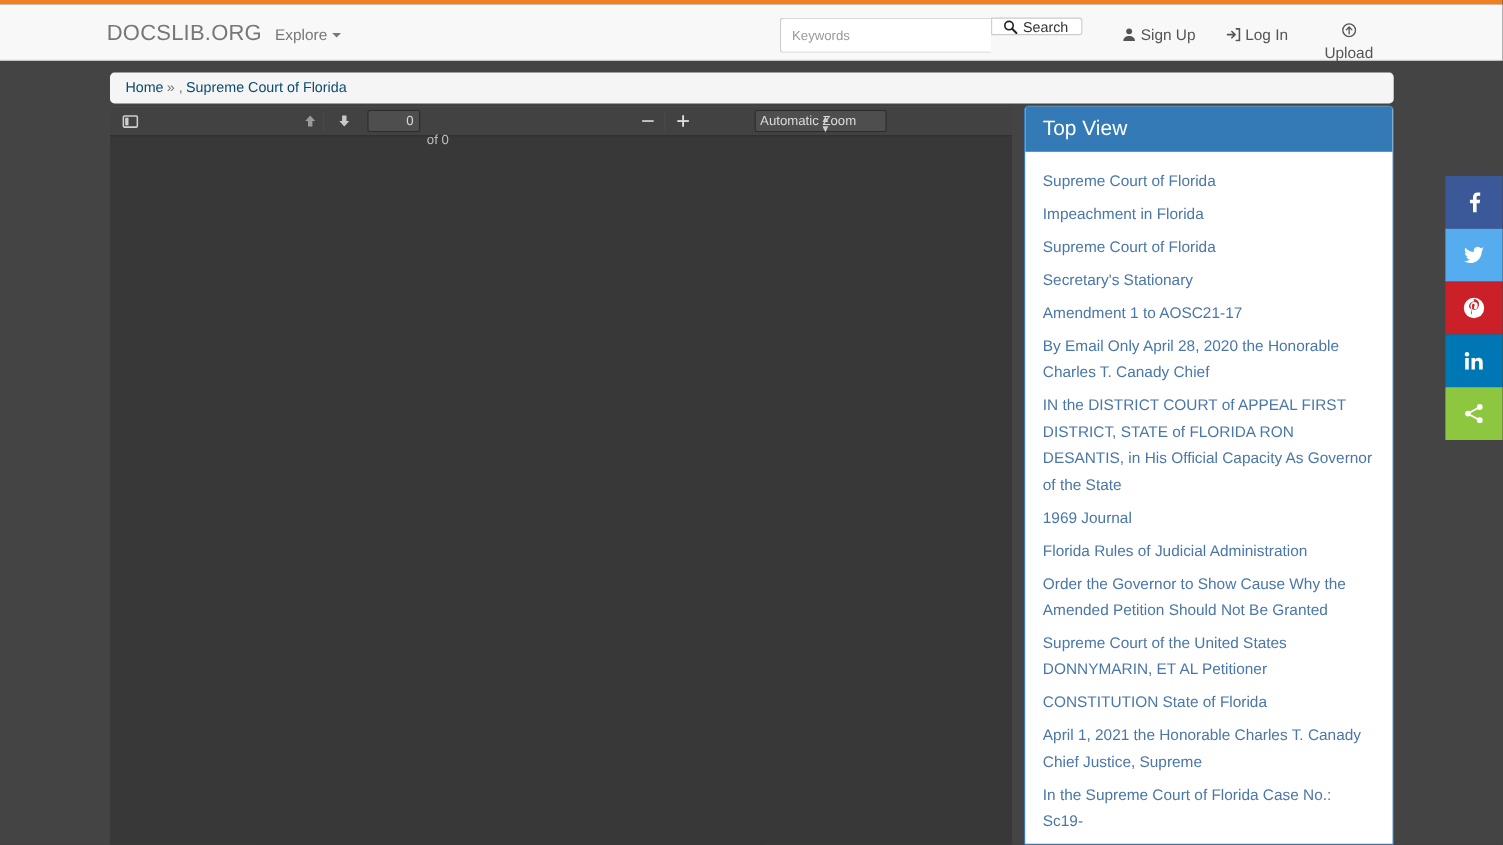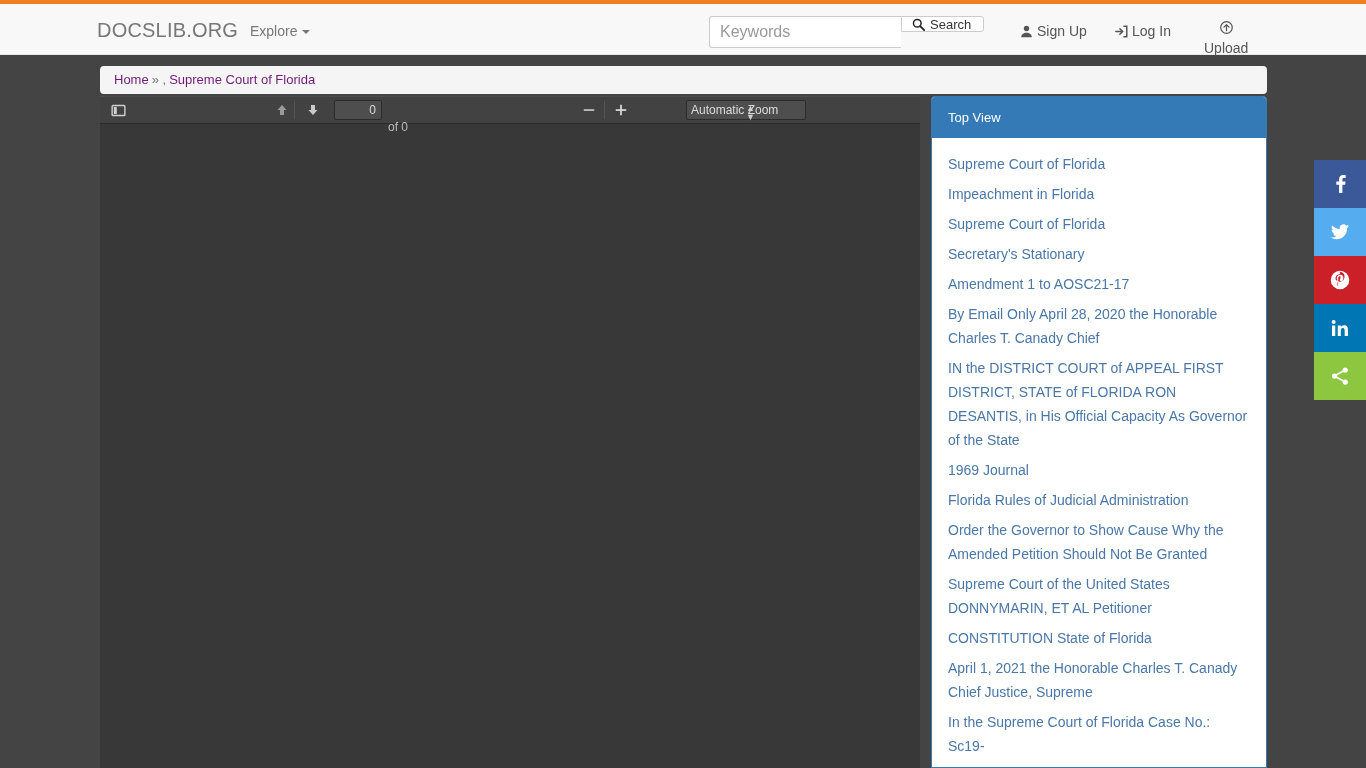--- a/index.html
+++ b/index.html
@@ -48,21 +48,21 @@
   }
 
   
   #search-group {
     position: absolute; left: 709px; top: 12px;
     height: 32px; display: flex;
   }
   #search-input {
     width: 192px; height: 32px;
     padding: 6px 10px;
-    font-size: 16px; color: #a21caf;
+    font-size: 12px; color: #a21caf;
     font-family: "Liberation Sans", sans-serif;
     border: 1px solid #cccccc;
     border-right: none;
     border-radius: 3px 0 0 3px;
     background: #ffffff;
     outline: none;
   }
   #search-input::placeholder { color: #999999; }
   #search-button {
     height: 16px; padding: 0 12px 0 10px;
@@ -95,21 +95,21 @@
     width: 1167px; height: 28px;
     background: #f5f5f5;
     border-radius: 4px;
     font-size: 13px;
     color: #777777;
     padding: 5px 14px;
     line-height: 18px;
     white-space: nowrap;
     overflow: hidden;
   }
-  #breadcrumb-bar a { color: #701a75; text-decoration: none; }
+  #breadcrumb-bar a { color: #0c4a6e; text-decoration: none; }
   #breadcrumb-sep { color: #777; margin: 0 3px 0 3px; }
 
   
   #pdf-viewer {
     position: absolute; left: 100px; top: 96px;
     width: 820px; height: 672px;
     background: #383838;
     overflow: hidden;
   }
   #pdf-toolbar {
@@ -182,21 +182,21 @@
     width: 336px; height: 672px;
     background: #ffffff;
     border: 1px solid #337ab7;
     border-radius: 4px 4px 0 0;
     overflow: hidden;
   }
   #top-view-header {
     height: 41px;
     background: #337ab7;
     color: #ffffff;
-    font-size: 13px;
+    font-size: 19px;
     padding: 11px 16px;
     line-height: 19px;
   }
   #top-view-list {
     padding: 14px 16px 0 16px;
   }
   .tv-link {
     display: block;
     color: #4a77a8;
     font-size: 14px;

